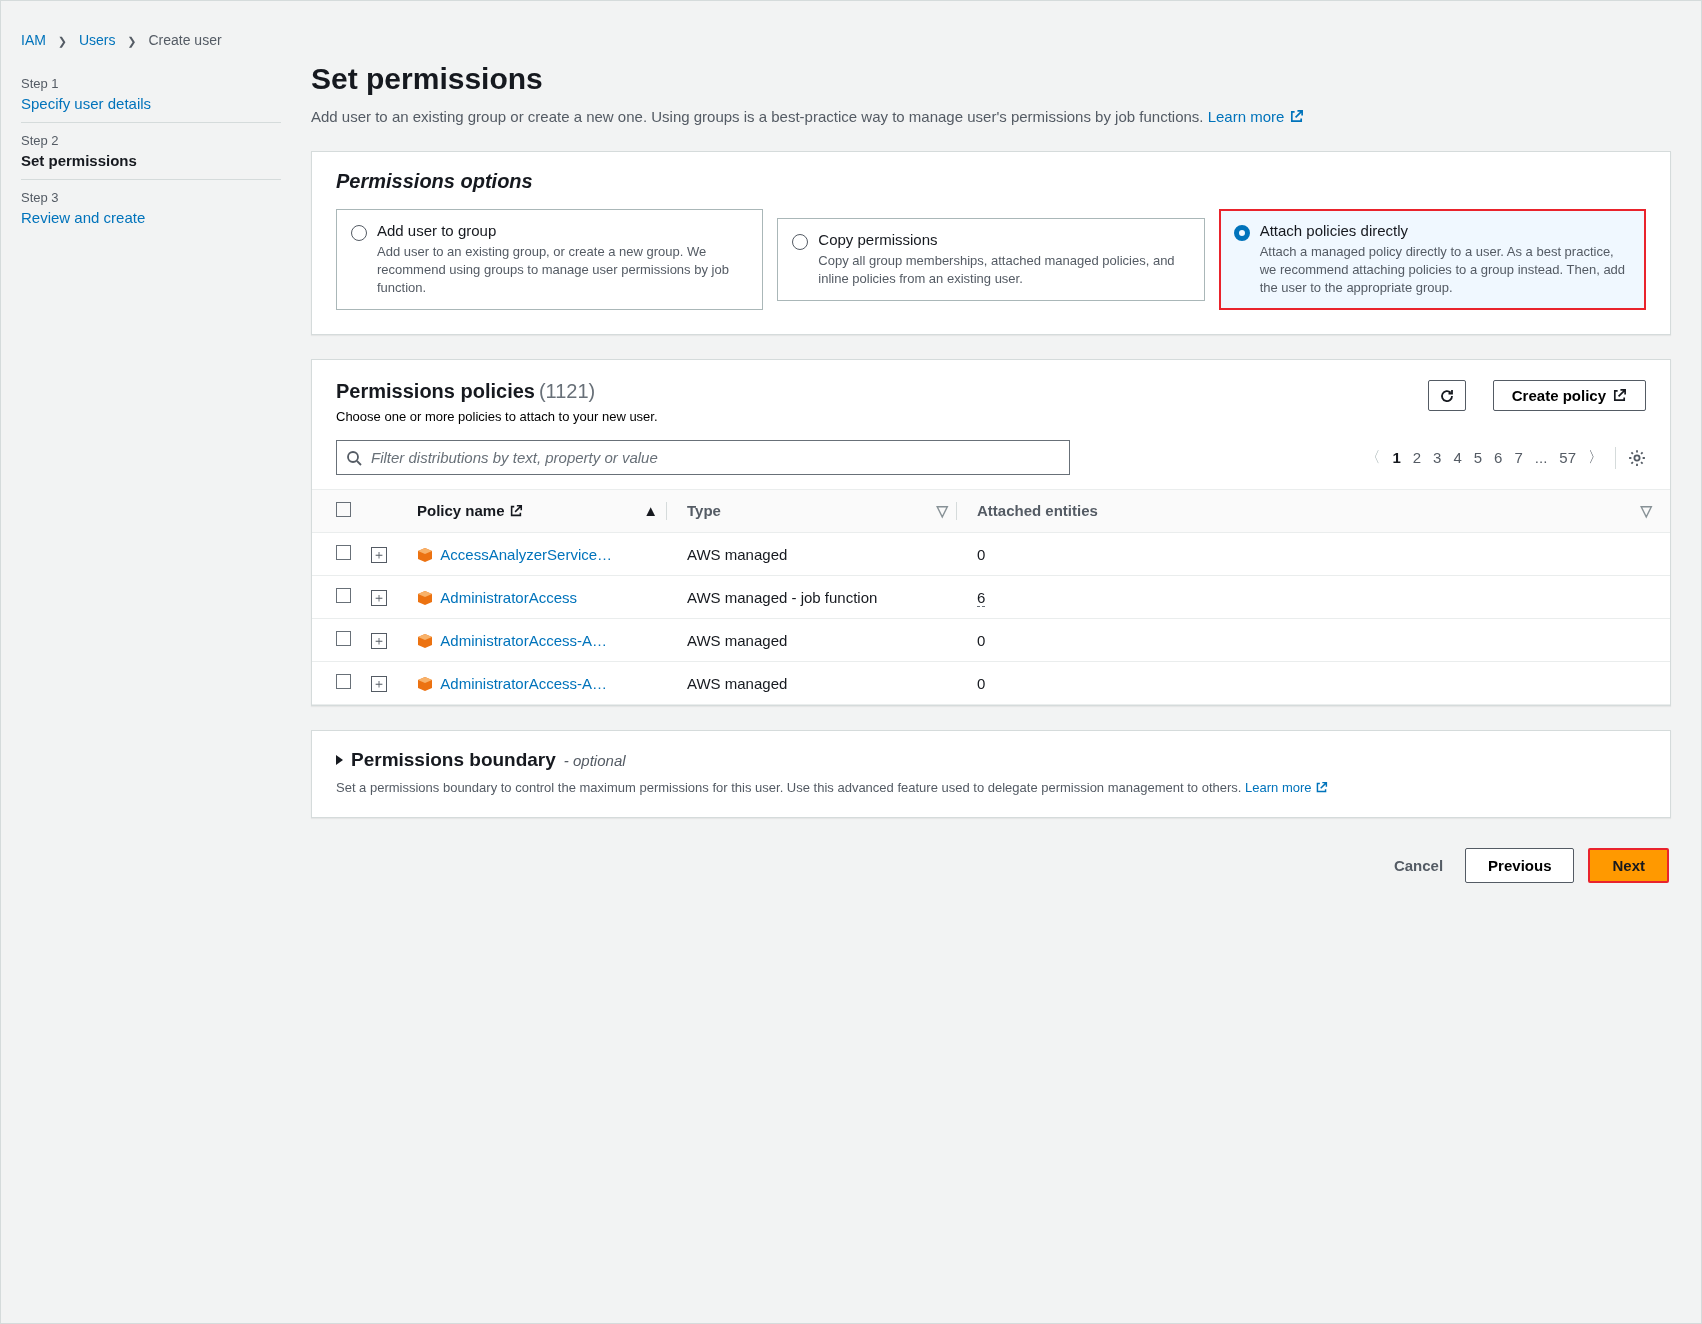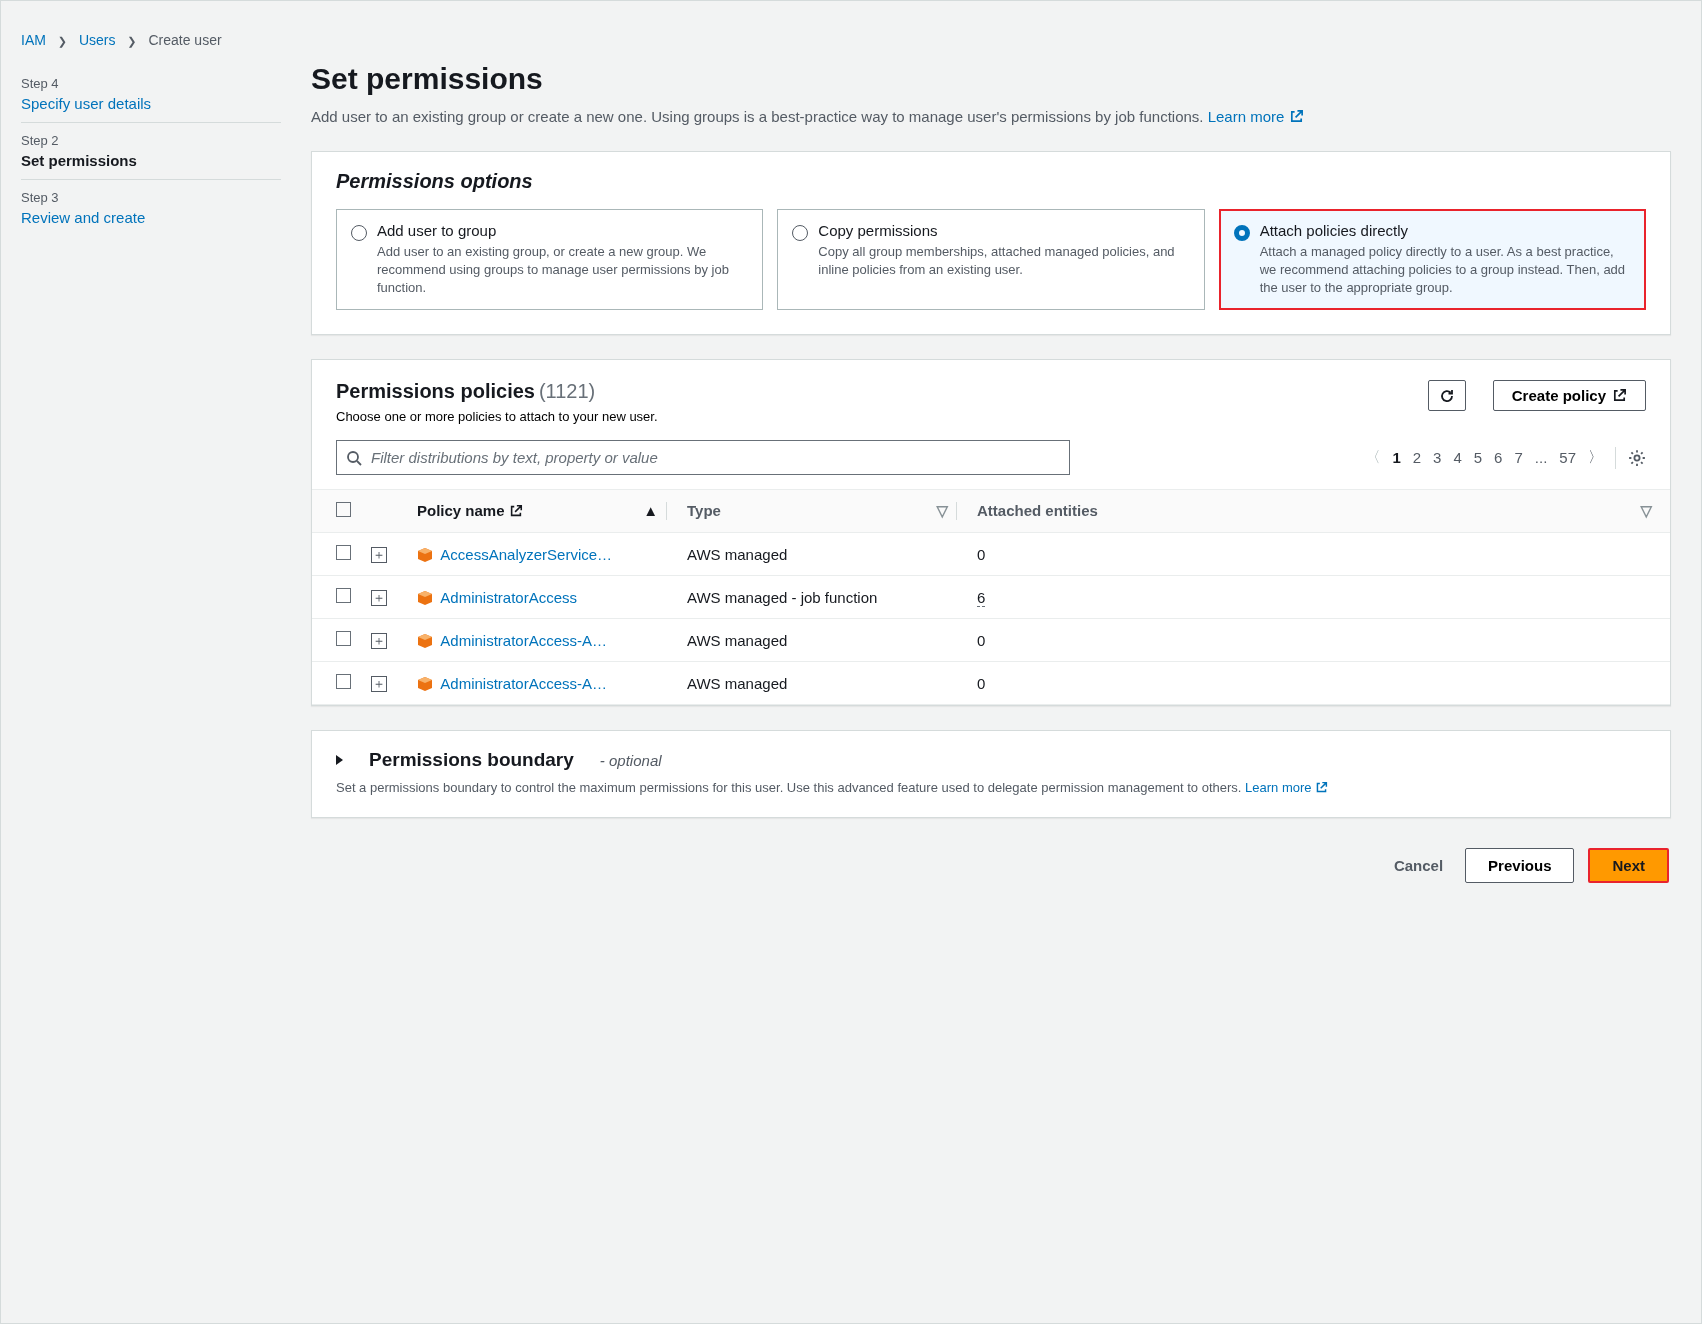--- a/index.html
+++ b/index.html
@@ -29,21 +29,21 @@
 .step-title { font-size: 15px; color: #0073bb; }
 .step-title.active { color: #16191f; font-weight: 700; }
 .main { flex: 1; padding: 10px 30px 20px 10px; }
 h1.page-title { font-size: 30px; font-weight: 700; margin-bottom: 10px; }
 .page-desc { color: #545b64; font-size: 15px; line-height: 1.5; margin-bottom: 22px; }
 .page-desc a { color: #0073bb; text-decoration: none; }
 .ext-icon { display: inline-block; vertical-align: -2px; }
 .panel { background: #fff; border: 1px solid #d5dbdb; margin-bottom: 24px; box-shadow: 0 1px 1px rgba(0,0,0,0.05);}
 .panel-header { padding: 18px 24px 6px 24px; font-size: 20px; font-weight: 700; font-style: italic; }
 .panel-body { padding: 10px 24px 24px 24px; }
-.options-row { display: flex; gap: 14px; }
+.options-row { display: flex; gap: 14px; align-items: center; }
 .opt-card { flex: 1; border: 1px solid #aab7b8; padding: 12px 14px; display: flex; gap: 10px; align-items: flex-start; cursor: pointer; }
 .opt-card .radio { width: 16px; height: 16px; border: 1px solid #545b64; border-radius: 50%; margin-top: 3px; flex-shrink: 0; display:flex; align-items:center; justify-content:center; }
 .opt-card.selected { border: 2px solid #e9232c; background: #f0f8ff; padding: 11px 13px;}
 .opt-card.selected .radio { border: 5px solid #0073bb; width: 16px; height: 16px; }
 .opt-title { font-weight: 400; font-size: 15px; margin-bottom: 4px; }
 .opt-desc { font-size: 13px; color: #545b64; line-height: 1.4; }
 
 .policies-panel { background: #fff; border: 1px solid #d5dbdb; margin-bottom: 24px; box-shadow: 0 1px 1px rgba(0,0,0,0.05);}
 .policies-header { display: flex; justify-content: space-between; align-items: flex-start; padding: 20px 24px 4px 24px; }
 .policies-title { font-size: 20px; font-weight: 700; }
@@ -70,21 +70,21 @@
 table.policies td { padding: 12px 10px; border-bottom: 1px solid #eaeded; font-size: 15px; }
 .chk { width: 15px; height: 15px; border: 1px solid #687078; display: inline-block; }
 .expand-ic { width:16px; height:16px; border:1px solid #545b64; display:inline-flex; align-items:center; justify-content:center; font-size:13px; color:#545b64; cursor:pointer; line-height:1;}
 .cube-ic { display:inline-block; width:16px; height:14px; vertical-align:-2px; margin-right:4px;}
 .pol-link { color: #0073bb; text-decoration: none; }
 .sort-ic { float:right; margin-right:8px;}
 .col-div { display:inline-block; width:1px; height:18px; background:#d5dbdb; float:right;}
 .underdot { border-bottom: 1px dashed #687078; }
 
 .boundary-panel { background:#fff; border:1px solid #d5dbdb; padding: 18px 24px 20px 24px; margin-bottom:24px; box-shadow: 0 1px 1px rgba(0,0,0,0.05);}
-.boundary-title { font-size: 19px; font-weight: 700; display:flex; align-items:center; gap:26px;}
+.boundary-title { font-size: 19px; font-weight: 700; display:flex; align-items:center; gap:8px;}
 .boundary-title .opt { font-style: italic; font-weight: 400; color:#545b64; font-size:15px;}
 .boundary-desc { font-size: 13px; color:#545b64; margin-top:8px; line-height:1.4;}
 .boundary-desc a { color:#0073bb; text-decoration:none;}
 .tri { display:inline-block; width:0; height:0; border-top:5px solid transparent; border-bottom:5px solid transparent; border-left:7px solid #16191f;}
 
 .footer-row { display:flex; justify-content:flex-end; gap:14px; align-items:center; padding: 6px 2px 10px 0;}
 .btn-link { background:none; border:none; font-size:15px; font-weight:700; color:#545b64; cursor:pointer; padding: 8px 8px;}
 .btn-outline { border:1px solid #545b64; background:#fff; font-size:15px; font-weight:700; padding:8px 22px; cursor:pointer; border-radius:2px;}
 .btn-primary { border:2px solid #e9232c; background:#ff9900; font-size:15px; font-weight:700; padding:7px 22px; cursor:pointer; border-radius:2px; color: #16191f;}
 </style>
@@ -96,21 +96,21 @@
     <a href="#">IAM</a>
     <span class="chev">❯</span>
     <a href="#">Users</a>
     <span class="chev">❯</span>
     <span class="current">Create user</span>
   </div>
 
   <div class="layout">
     <div class="sidebar">
       <div class="step-block">
-        <div class="step-label">Step 4</div>
+        <div class="step-label">Step 1</div>
         <div class="step-title">Specify user details</div>
       </div>
       <div class="step-block">
         <div class="step-label">Step 2</div>
         <div class="step-title active">Set permissions</div>
       </div>
       <div class="step-block" style="border-bottom:none">
         <div class="step-label">Step 3</div>
         <div class="step-title">Review and create</div>
       </div>

